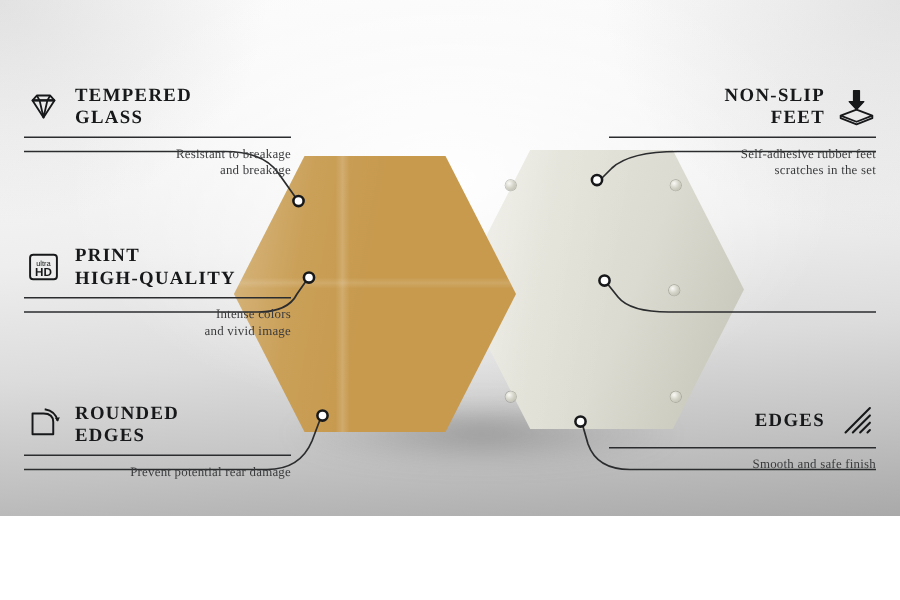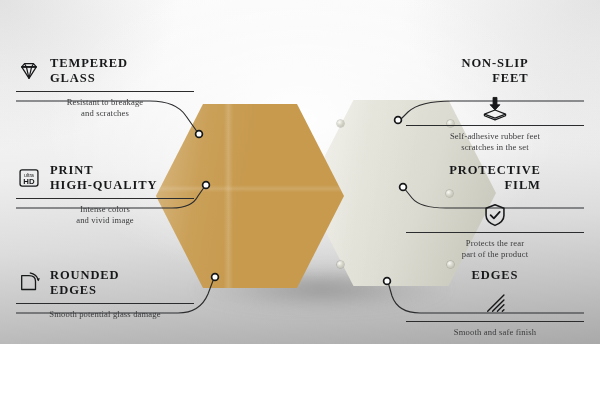--- a/index.html
+++ b/index.html
@@ -62,24 +62,24 @@
 
   
   .feat{position:absolute;width:178px;}
   .feat .row{display:flex;align-items:center;gap:8px;}
   .feat .ttl{font-size:12.5px;letter-spacing:.9px;color:#17181a;line-height:1.22;
     font-family:"Liberation Serif",serif;font-weight:700;text-transform:uppercase;}
   .feat .rule{height:0;border-top:1.1px solid #2b2c2e;margin:4px 0 5px;}
   .feat .desc{font-size:8.6px;color:#3a3b3d;line-height:1.34;letter-spacing:.15px;}
   .feat.left .row{justify-content:flex-start;}
   .feat.left .ttl{text-align:left;}
-  .feat.left .desc{text-align:center;}
-  .feat.right .row{justify-content:flex-end;flex-direction:column;}
+  .feat.left .desc{text-align:right;}
+  .feat.right .row{justify-content:flex-end;}
   .feat.right .ttl{text-align:right;}
-  .feat.right .desc{text-align:center;}
+  .feat.right .desc{text-align:right;}
   .ico{width:26px;height:26px;flex:0 0 26px;display:block;}
 
   #f-tempered{left:16px;top:56px;}
   #f-print{left:16px;top:163px;}
   #f-rounded{left:16px;top:268px;}
   #f-feet{left:406px;top:56px;}
   #f-film{left:406px;top:163px;}
   #f-polished{left:406px;top:268px;}
 </style>
 </head>
@@ -144,21 +144,21 @@
         </g>
       </svg>
       <div>
         <div class="ttl">TEMPERED</div>
         <div class="ttl">GLASS</div>
       </div>
     </div>
     <div class="rule"></div>
     <div class="desc">
       <div>Resistant to breakage</div>
-      <div>and scratches</div>
+      <div>and breakage</div>
     </div>
   </div>
 
   <div class="feat left" id="f-print">
     <div class="row">
       <svg class="ico" viewBox="0 0 32 32">
         <rect x="5" y="6" width="22" height="20" rx="2.5" fill="none" stroke="#17181a" stroke-width="1.6"></rect>
         <text x="16" y="15.2" text-anchor="middle" font-family="Liberation Sans, sans-serif" font-size="6.2" fill="#17181a">ultra</text>
         <text x="16" y="23.4" text-anchor="middle" font-family="Liberation Sans, sans-serif" font-size="9.6" font-weight="bold" fill="#17181a">HD</text>
       </svg>
@@ -181,21 +181,21 @@
         <path d="M17 3.5 Q26 5 27.5 13" fill="none" stroke="#17181a" stroke-width="1.5"></path>
         <path d="M27.8 13.8 L25.4 10.6 L29.4 10.1 Z" fill="#17181a"></path>
       </svg>
       <div>
         <div class="ttl">ROUNDED</div>
         <div class="ttl">EDGES</div>
       </div>
     </div>
     <div class="rule"></div>
     <div class="desc">
-      <div>Smooth potential glass damage</div>
+      <div>Prevent potential rear damage</div>
     </div>
   </div>
 
   <div class="feat right" id="f-feet">
     <div class="row">
       <div>
         <div class="ttl">NON-SLIP</div>
         <div class="ttl">FEET</div>
       </div>
       <svg class="ico" viewBox="0 0 32 32">
@@ -204,37 +204,20 @@
         <path d="M3 23.5 L3 25.6 L16 30.6 L29 25.6 L29 23.5" fill="none" stroke="#17181a" stroke-width="1.5" stroke-linejoin="round"></path>
       </svg>
     </div>
     <div class="rule"></div>
     <div class="desc">
       <div>Self-adhesive rubber feet</div>
       <div>scratches in the set</div>
     </div>
   </div>
 
-  <div class="feat right" id="f-film">
-    <div class="row">
-      <div>
-        <div class="ttl">PROTECTIVE</div>
-        <div class="ttl">FILM</div>
-      </div>
-      <svg class="ico" viewBox="0 0 32 32">
-        <path d="M16 3.5 L27 7.6 L27 16.5 Q27 24.2 16 28.8 Q5 24.2 5 16.5 L5 7.6 Z" fill="none" stroke="#17181a" stroke-width="1.9" stroke-linejoin="round"></path>
-        <path d="M10.6 16.2 L14.6 20.2 L21.8 12.2" fill="none" stroke="#17181a" stroke-width="2.2" stroke-linecap="round" stroke-linejoin="round"></path>
-      </svg>
-    </div>
-    <div class="rule"></div>
-    <div class="desc">
-      <div>Protects the rear</div>
-      <div>part of the product</div>
-    </div>
-  </div>
 
   <div class="feat right" id="f-polished">
     <div class="row">
       <div>
         <div class="ttl">EDGES</div>
       </div>
       <svg class="ico" viewBox="0 0 32 32">
         <g stroke="#17181a" stroke-width="1.7" stroke-linecap="round">
           <line x1="27" y1="5" x2="7" y2="25"></line>
           <line x1="27" y1="11" x2="13" y2="25"></line>

